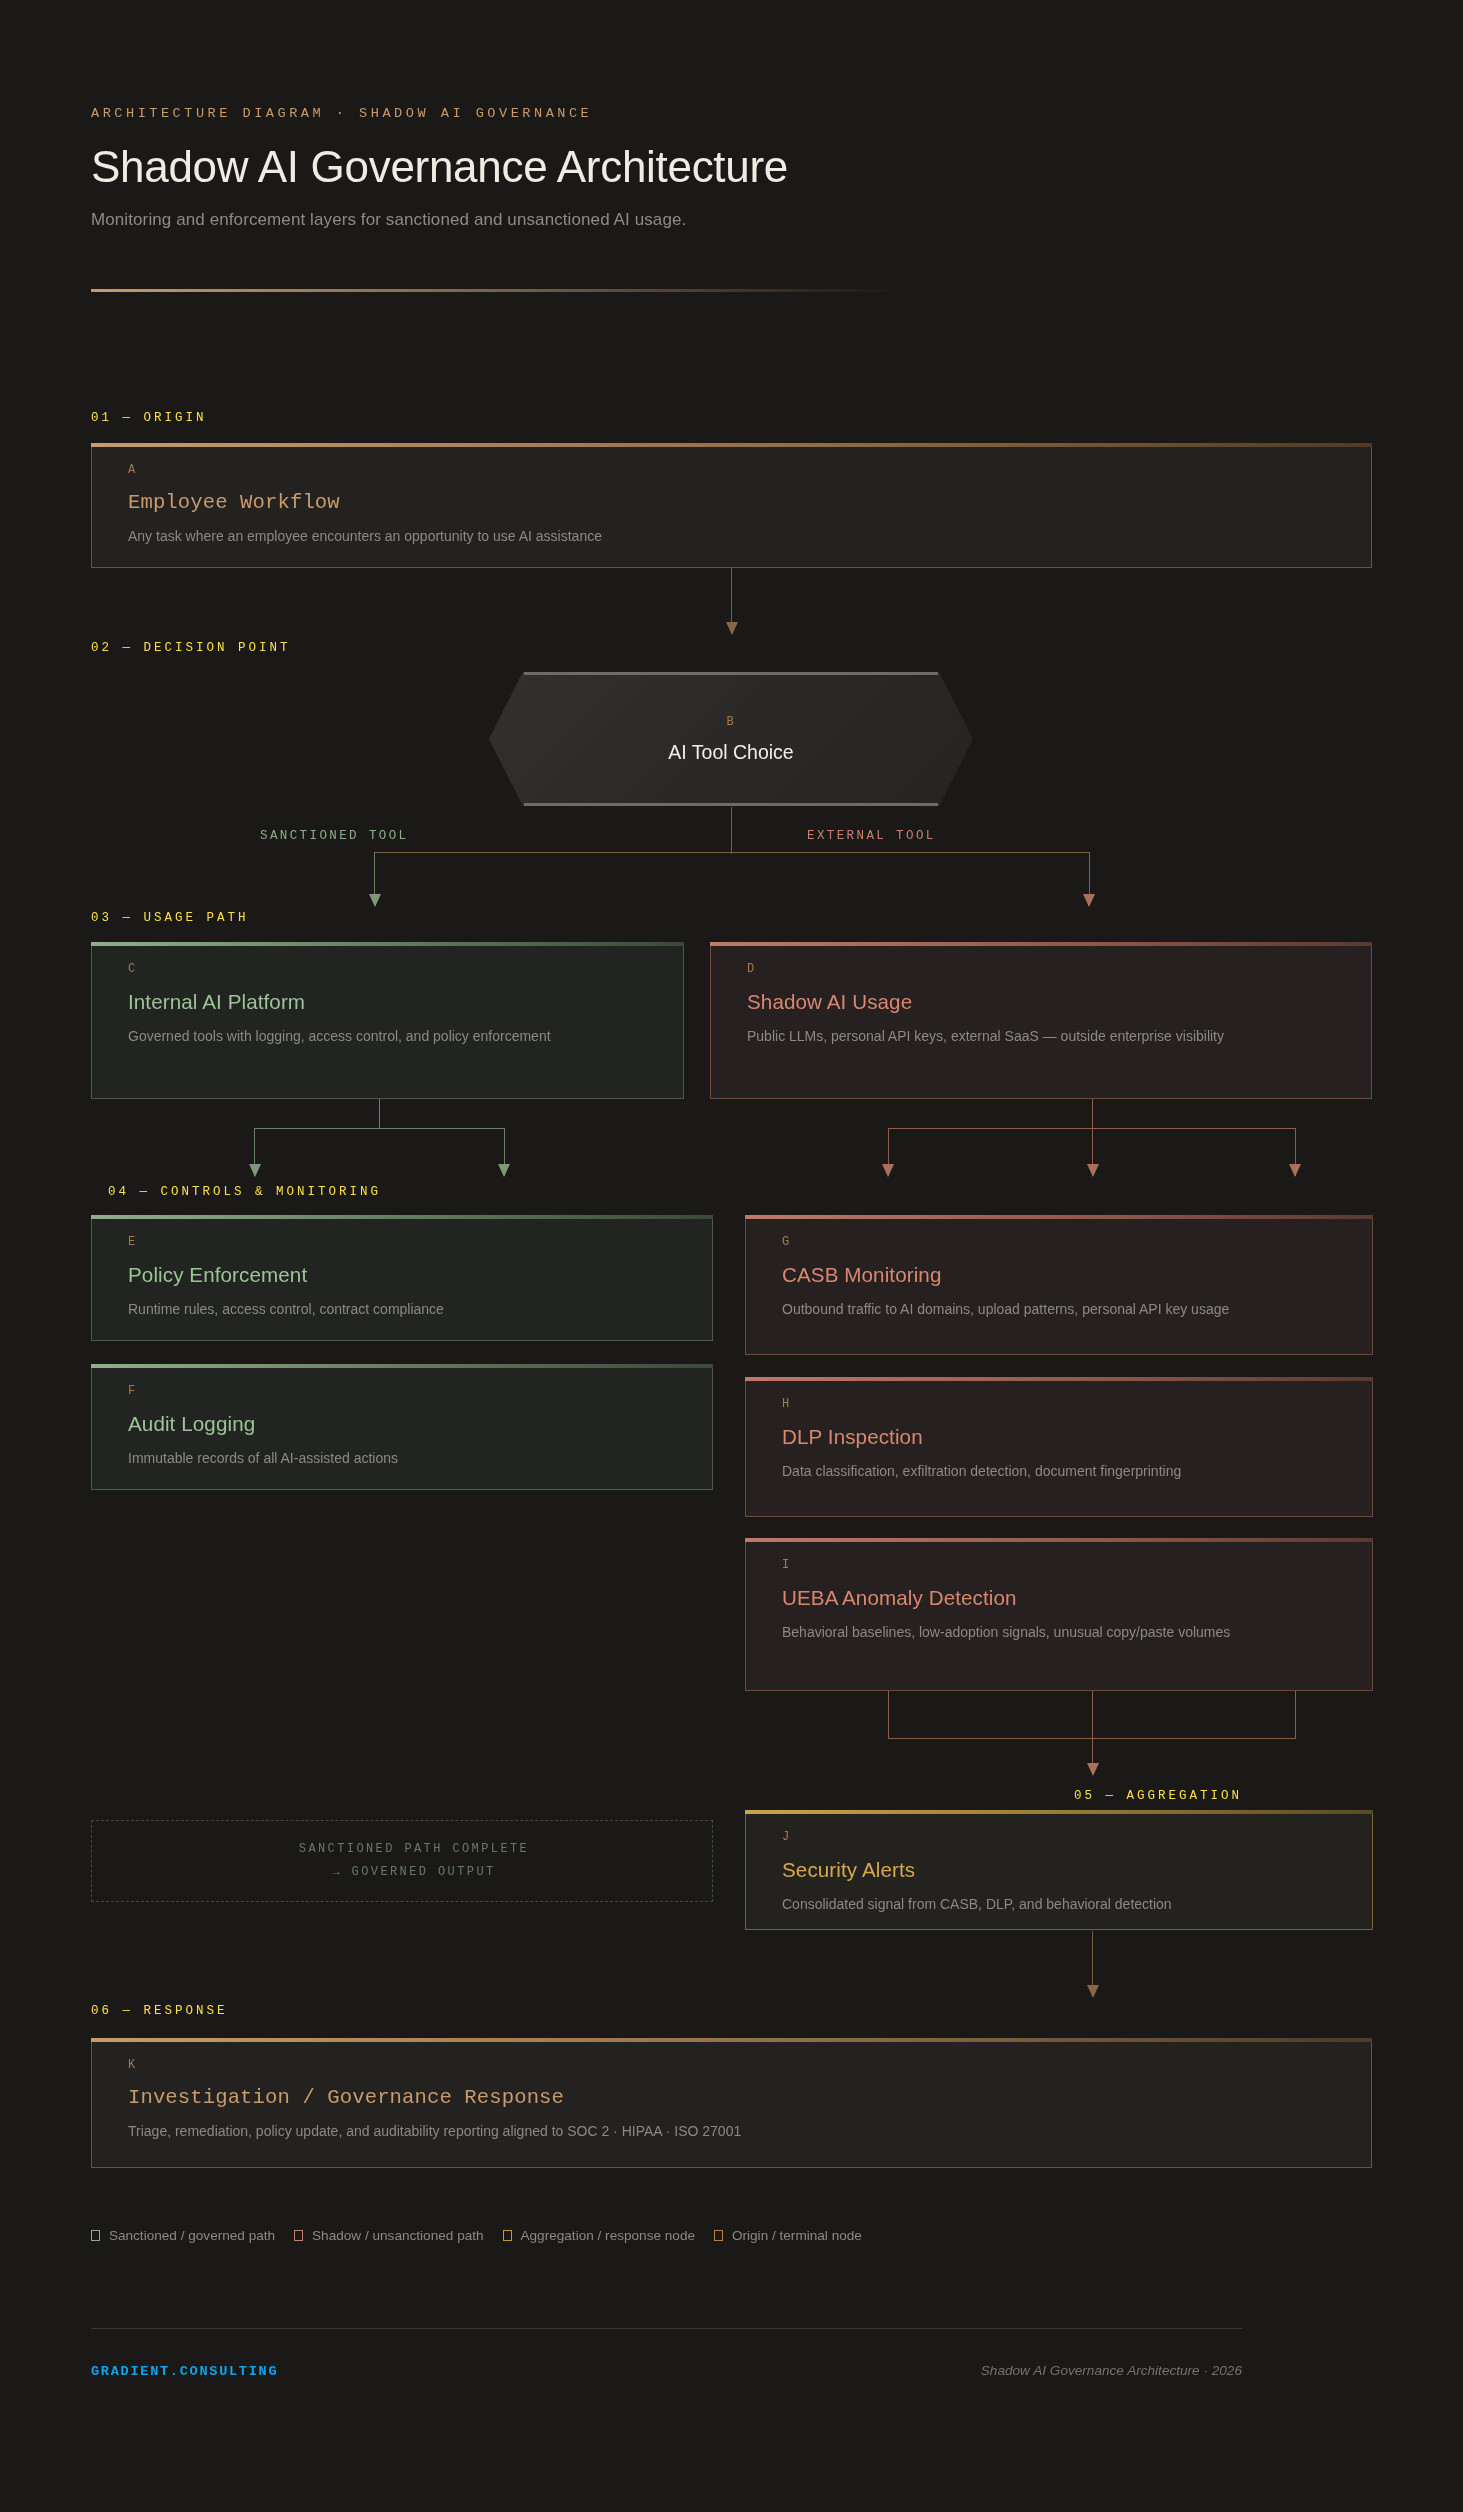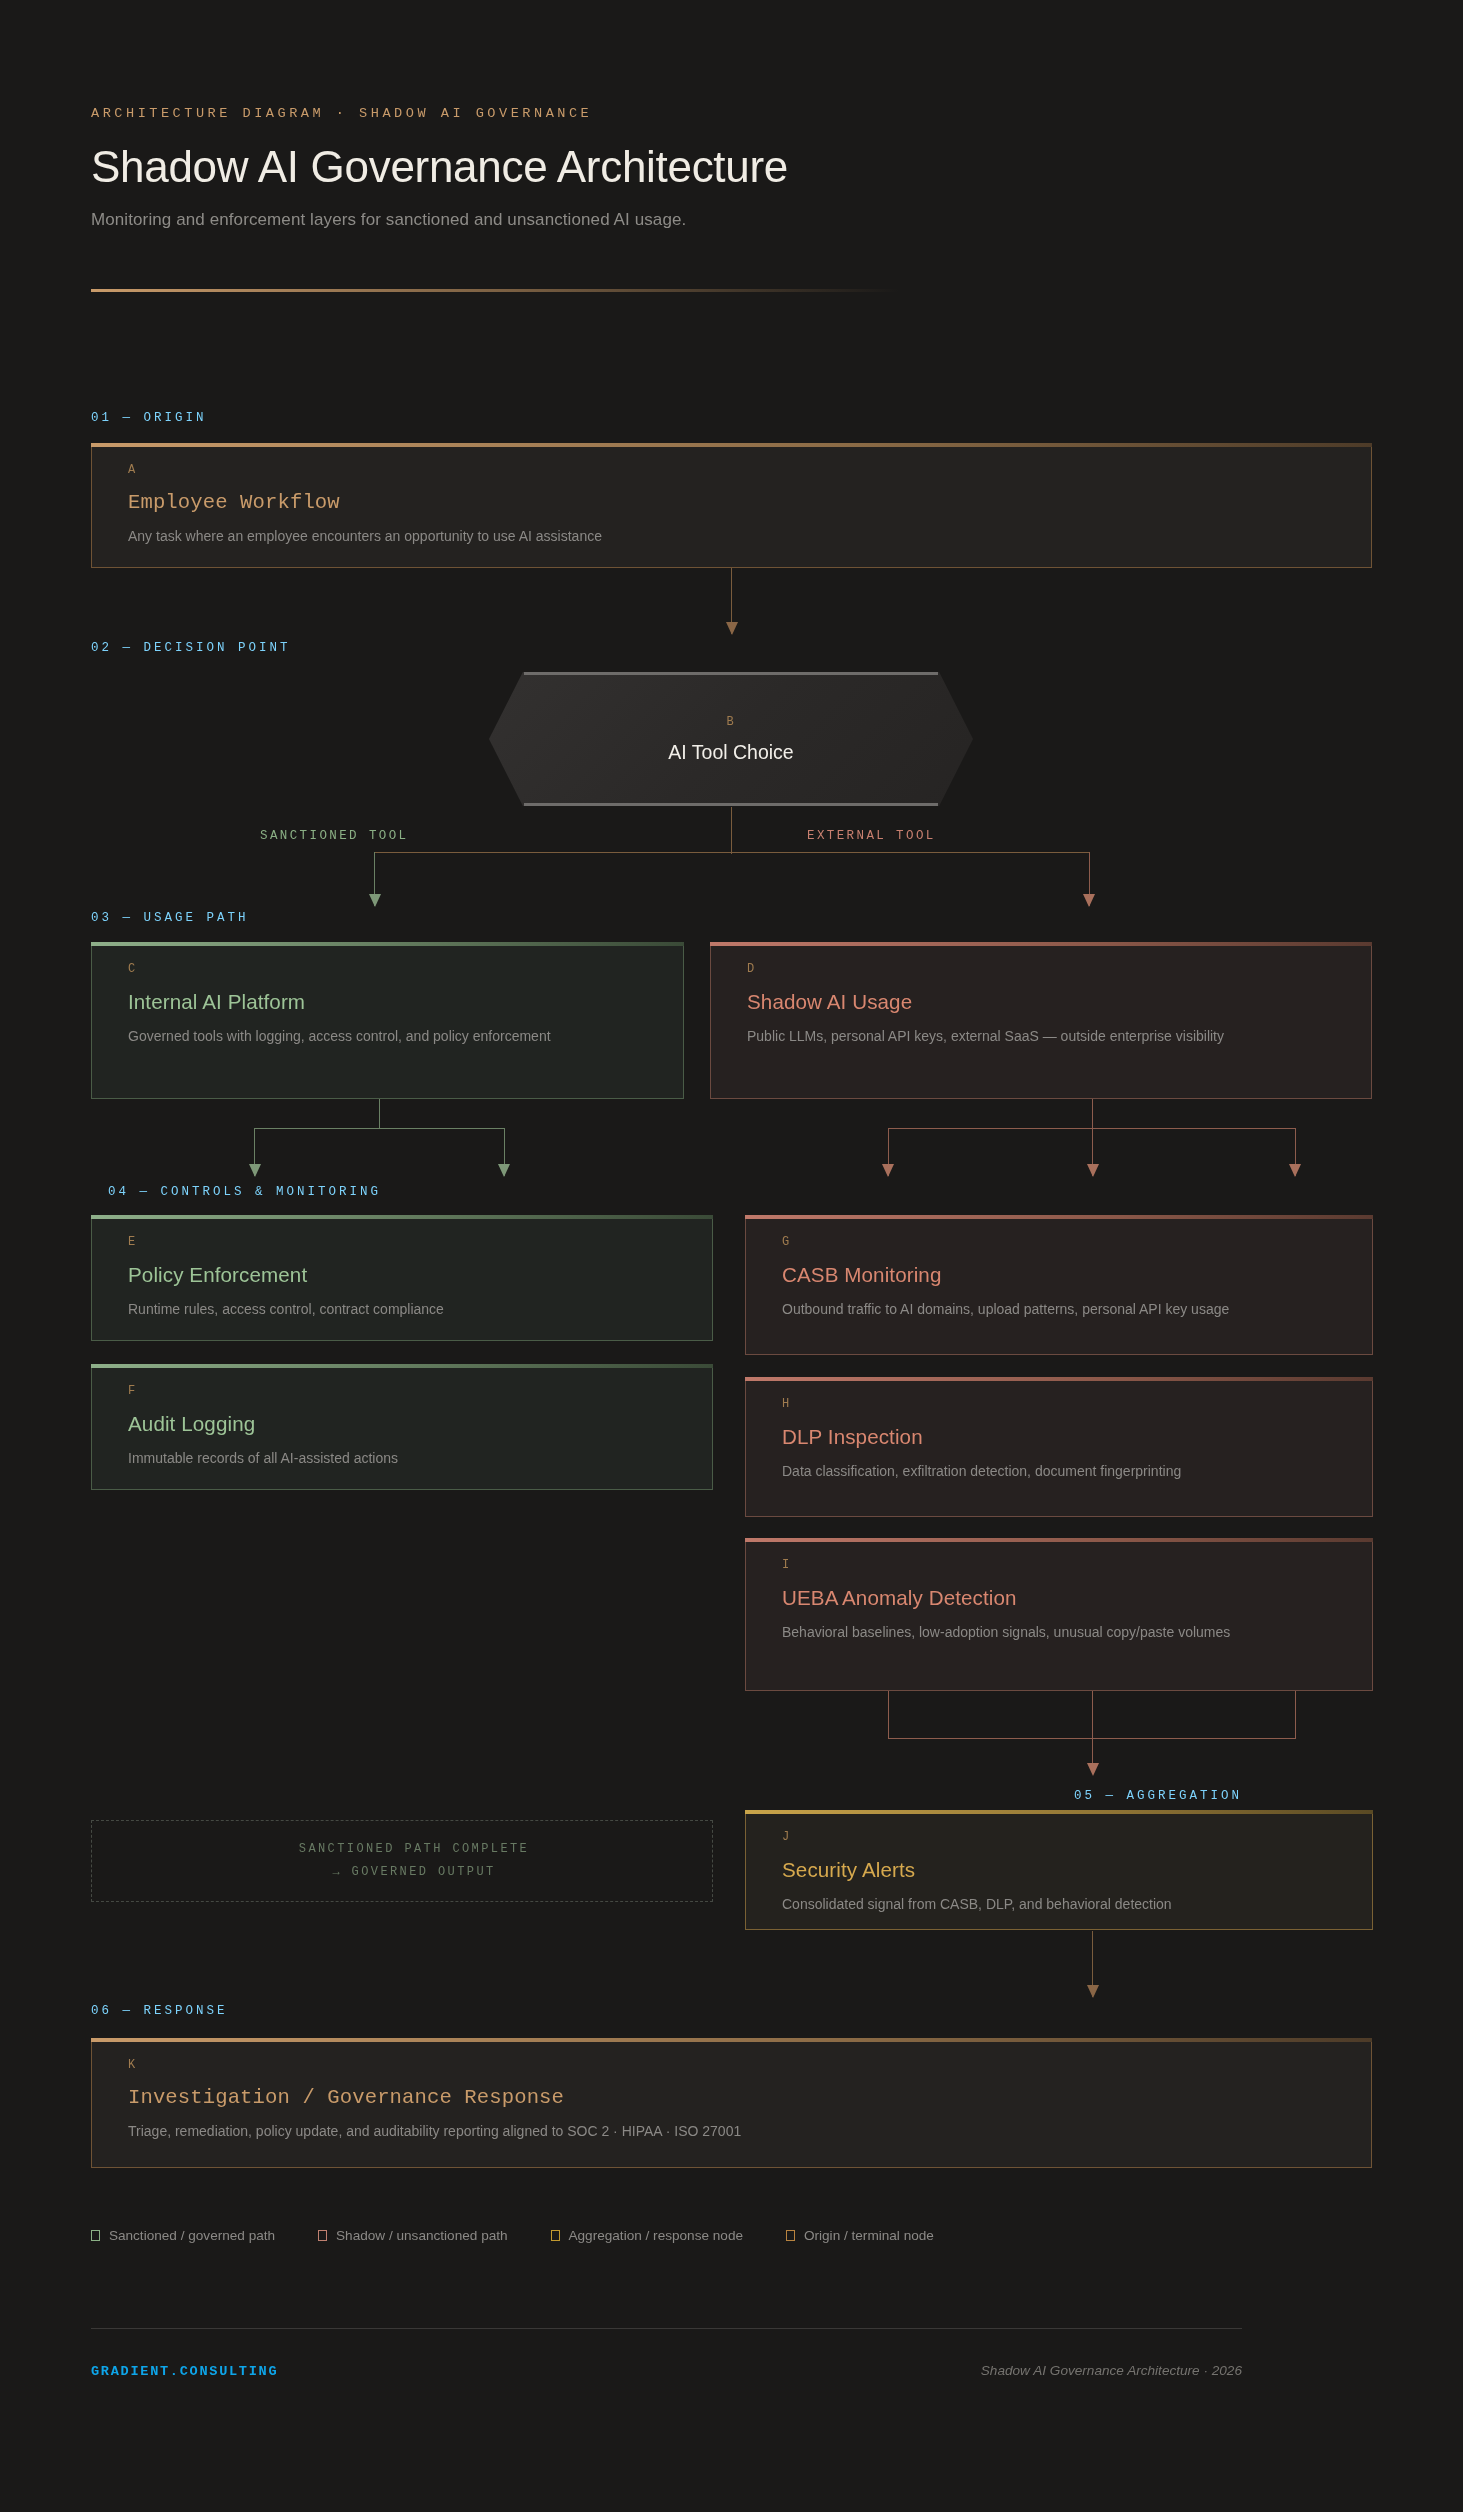--- a/index.html
+++ b/index.html
@@ -52,21 +52,21 @@
     width: 808px;
     background: linear-gradient(to right, #c99b6a 0%, #7a5f42 52%, rgba(122,95,66,0) 100%);
   }
 
   
   .sec-label {
     position: absolute;
     font-family: "Liberation Mono", monospace;
     font-size: 12.5px;
     letter-spacing: 3px;
-    color: #7dd3fc;
+    color: #fde047;
     white-space: nowrap;
   }
   .sec-label.right { text-align: right; }
 
   
   .node {
     position: absolute;
     border: 1.1px solid;
     border-top-width: 0;
     padding: 19.5px 36px 22px 36px;
@@ -196,21 +196,21 @@
     line-height: 1.9;
     text-align: center;
   }
 
   
   .legend {
     position: absolute;
     left: 91px;
     display: flex;
     align-items: center;
-    gap: 43px;
+    gap: 19px;
   }
   .legend-item { display: flex; align-items: center; gap: 8.7px; }
   .swatch {
     width: 9.2px; height: 11.4px;
     border: 1.1px solid;
     background: transparent;
   }
   .sw-green { border-color: #8bb085; }
   .sw-red   { border-color: #c08070; }
   .sw-gold  { border-color: #c2992f; }

